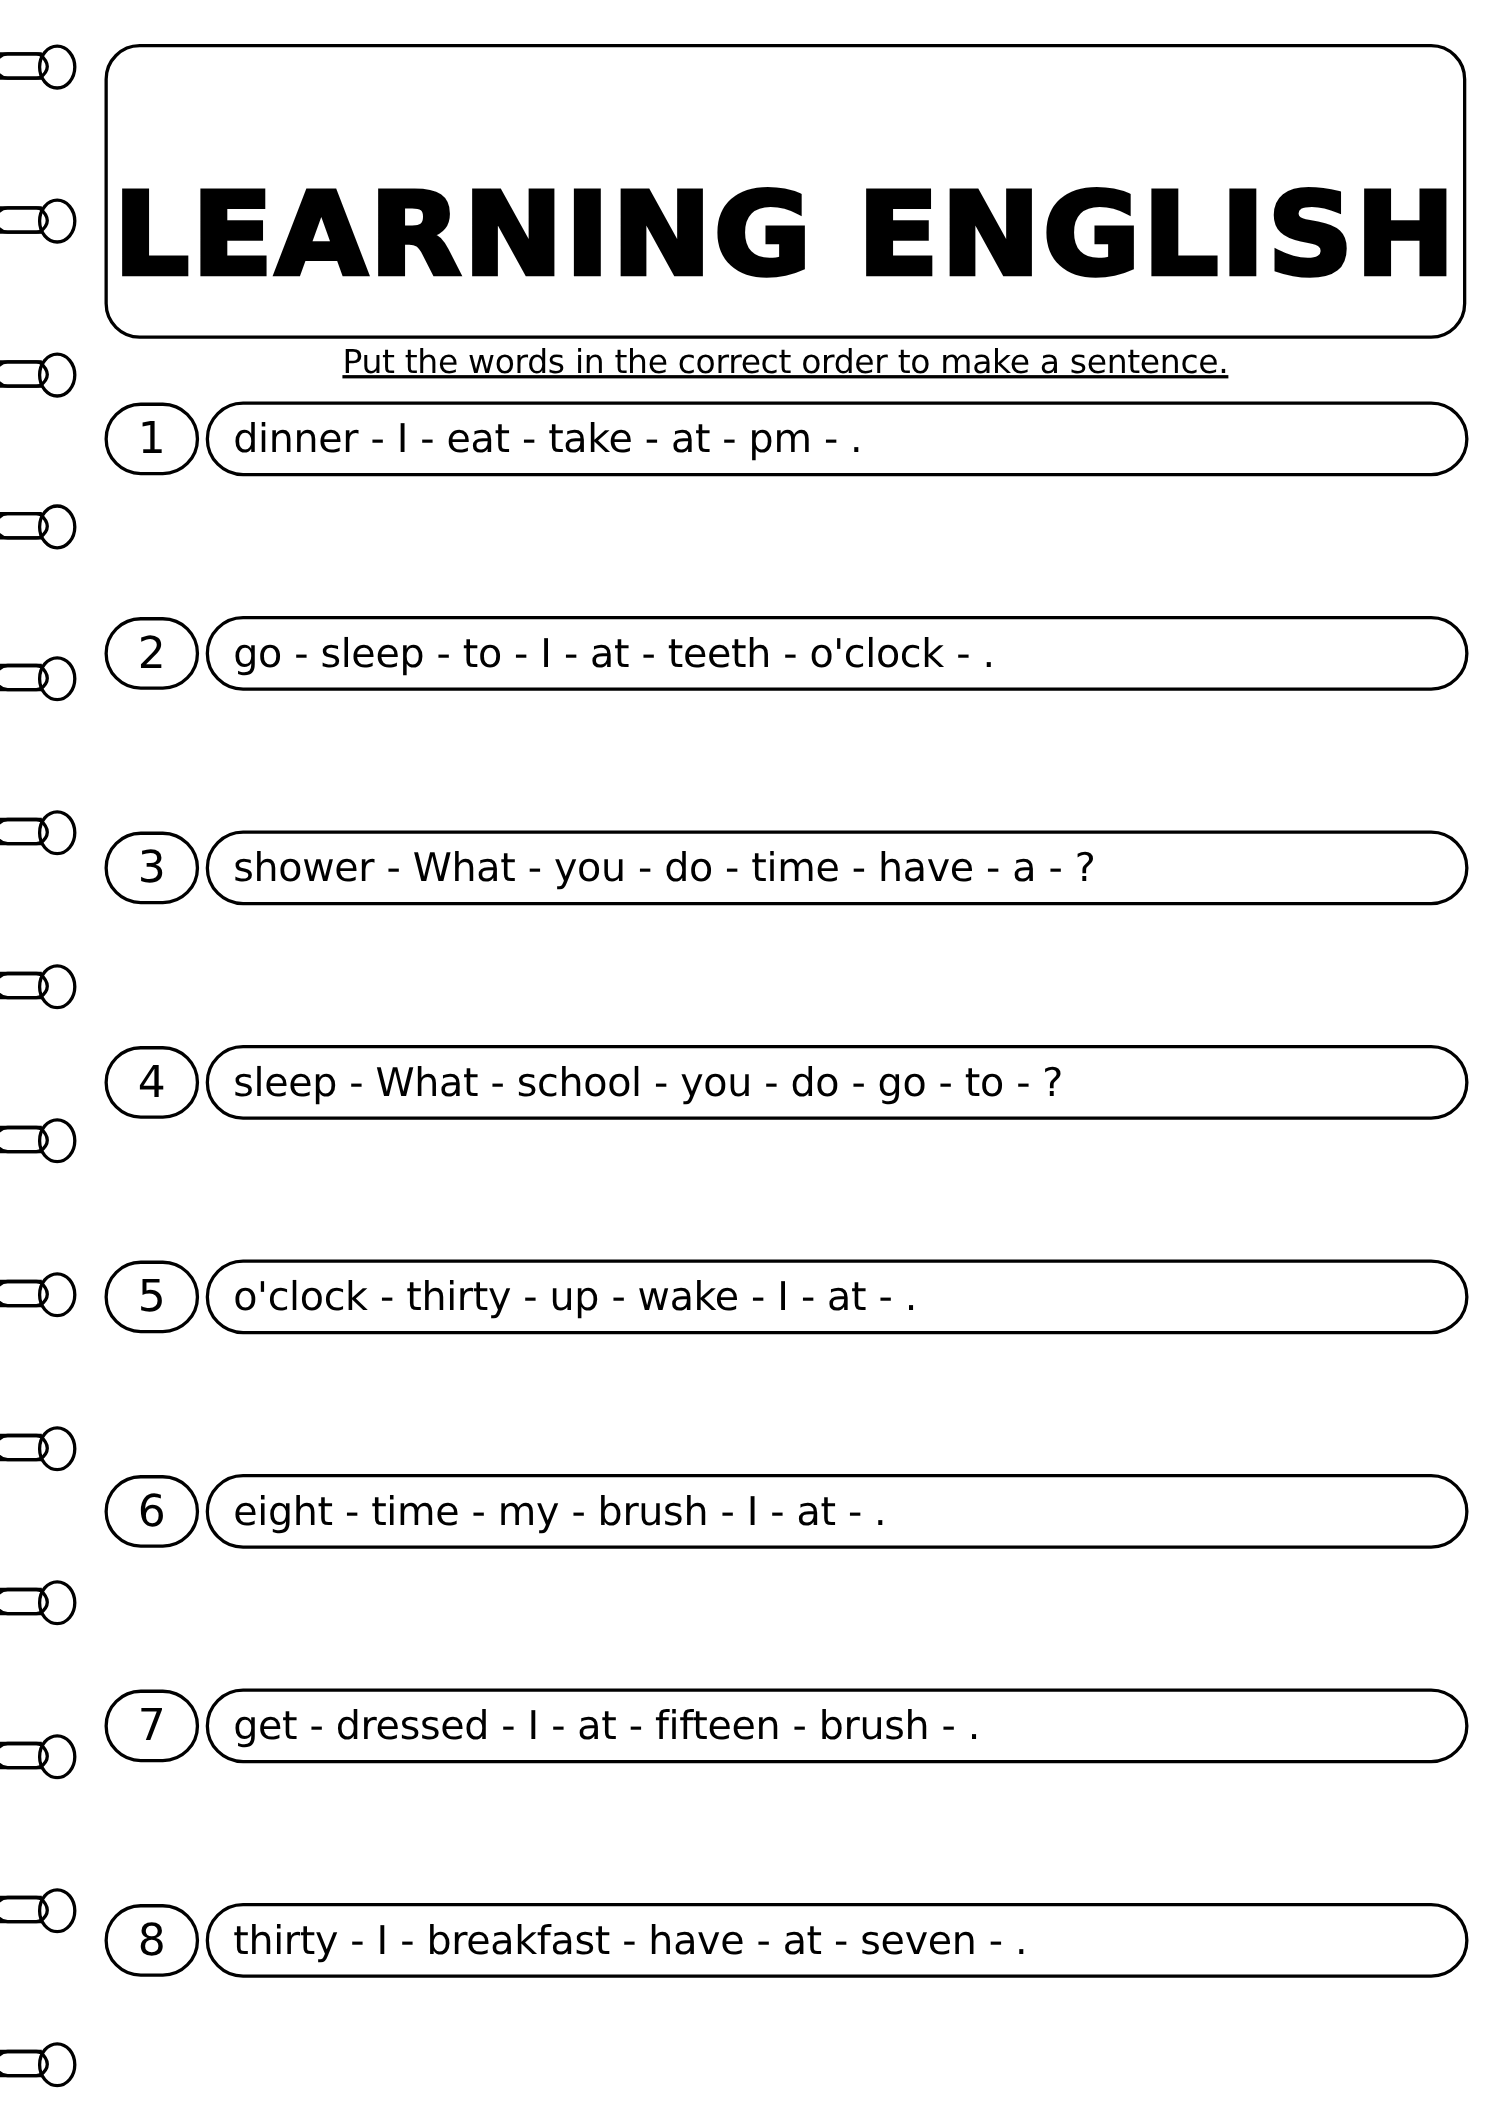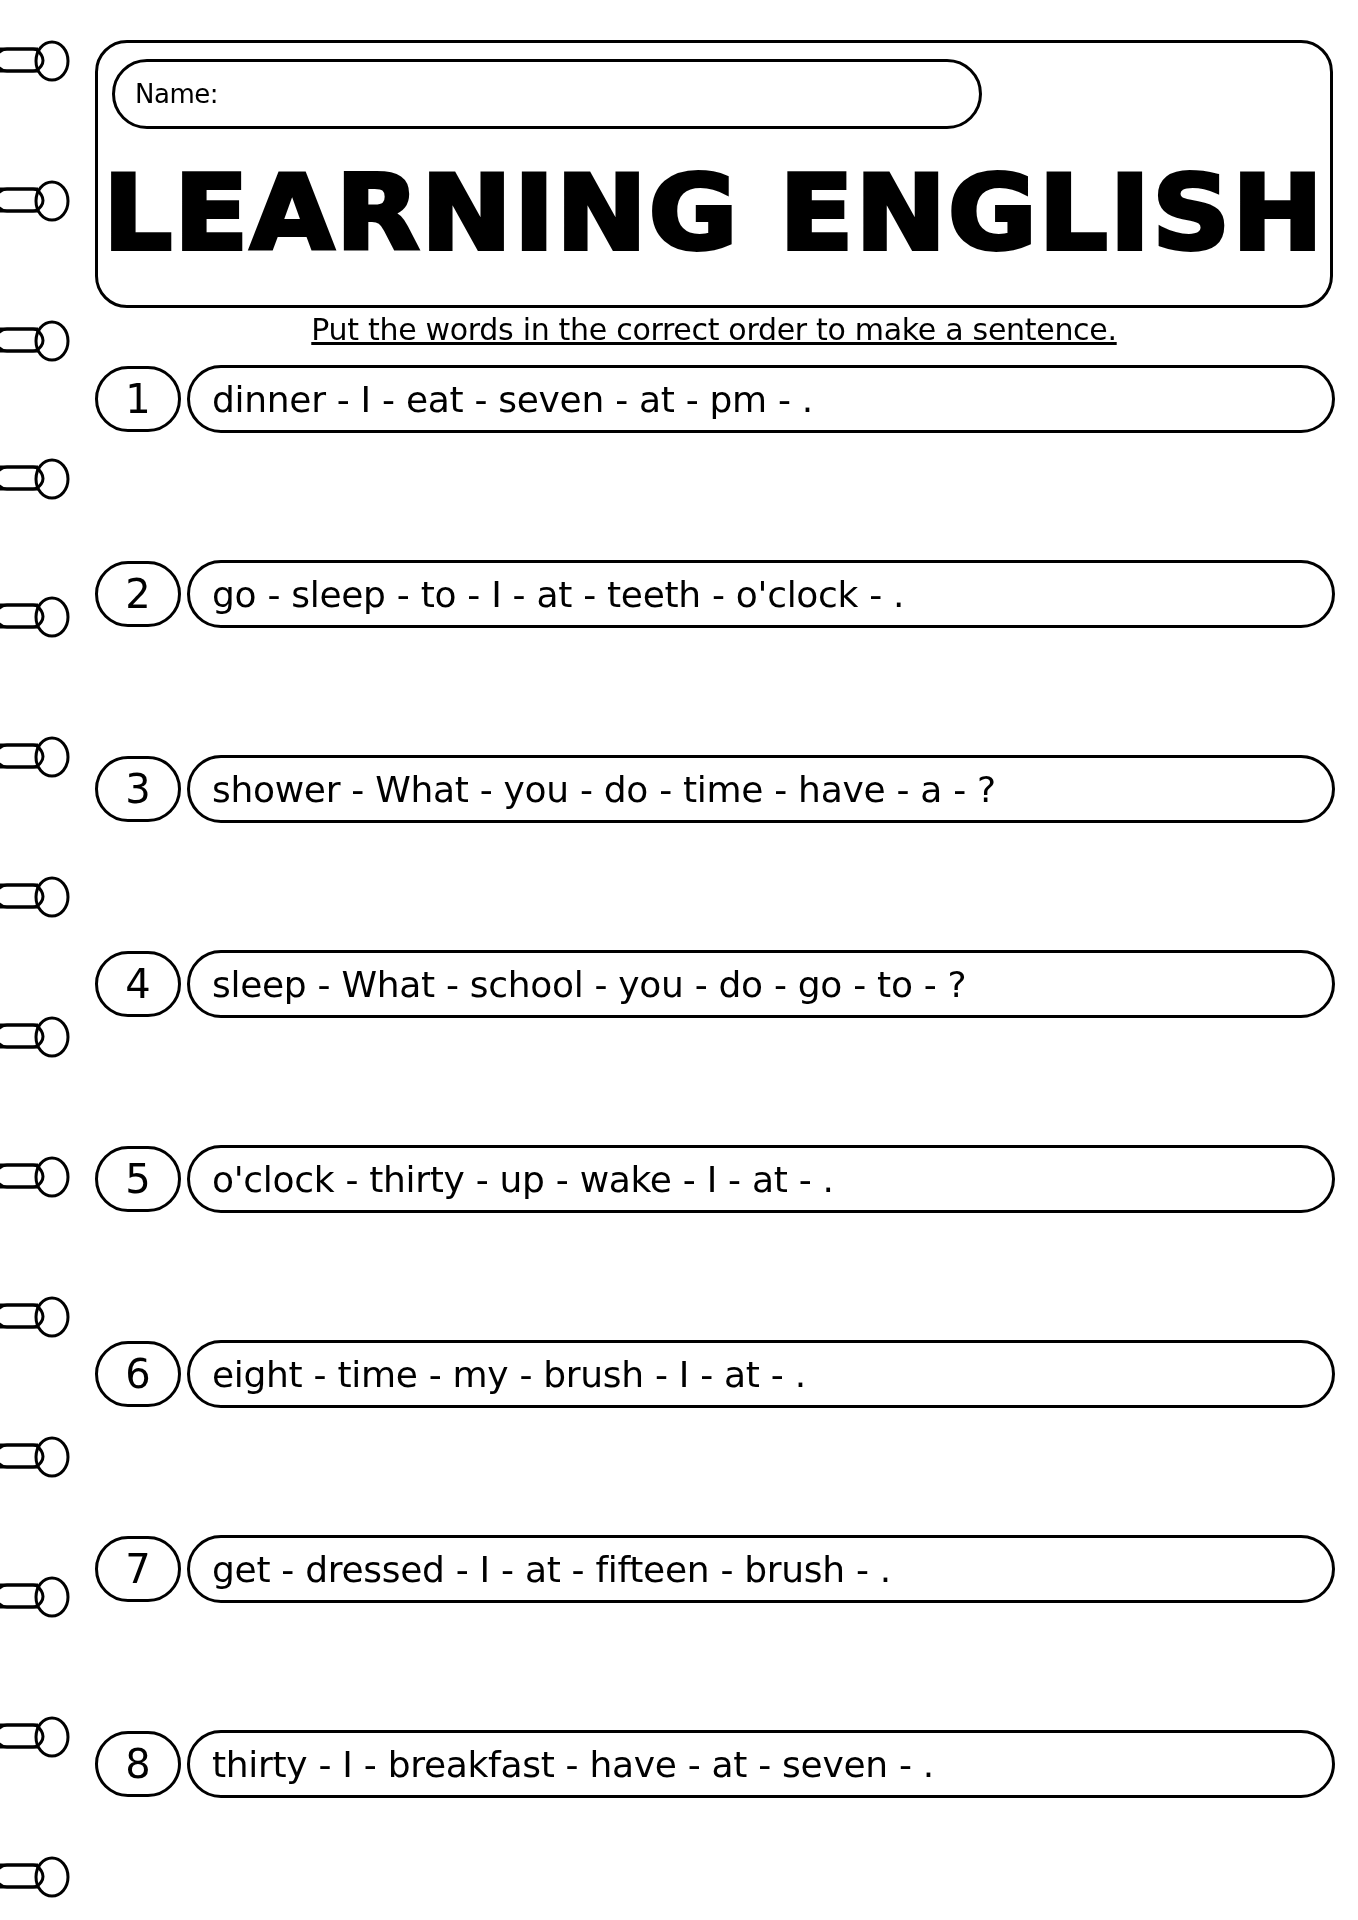--- a/index.html
+++ b/index.html
@@ -243,31 +243,28 @@
         <rect x="-4" y="9" width="48" height="22" rx="11" fill="#fff" stroke="#000" stroke-width="3"></rect>
         <ellipse cx="52" cy="21" rx="16" ry="19" fill="#fff" stroke="#000" stroke-width="3"></ellipse>
         <path d="M36 9 Q50 21 36 31" fill="none" stroke="#000" stroke-width="3"></path>
         <line x1="-4" y1="9" x2="38" y2="9" stroke="#000" stroke-width="3"></line>
         <line x1="-4" y1="31" x2="38" y2="31" stroke="#000" stroke-width="3"></line>
       </svg>
   </div>
 </div>
 
 <div class="header-box">
-  <div class="field name">
-    <span class="field-label">Name:</span>
-  </div>
   <div class="title">LEARNING ENGLISH</div>
 </div>
 
 <div class="instruction">Put the words in the correct order to make a sentence.</div>
 
 <div class="row" style="top:365px">
   <div class="num">1</div>
-  <div class="sentence">dinner - I - eat - seven - at - pm - .</div>
+  <div class="sentence">dinner - I - eat - take - at - pm - .</div>
 </div>
 <div class="row" style="top:560px">
   <div class="num">2</div>
   <div class="sentence">go - sleep - to - I - at - teeth - o'clock - .</div>
 </div>
 <div class="row" style="top:755px">
   <div class="num">3</div>
   <div class="sentence">shower - What - you - do - time - have - a - ?</div>
 </div>
 <div class="row" style="top:950px">

